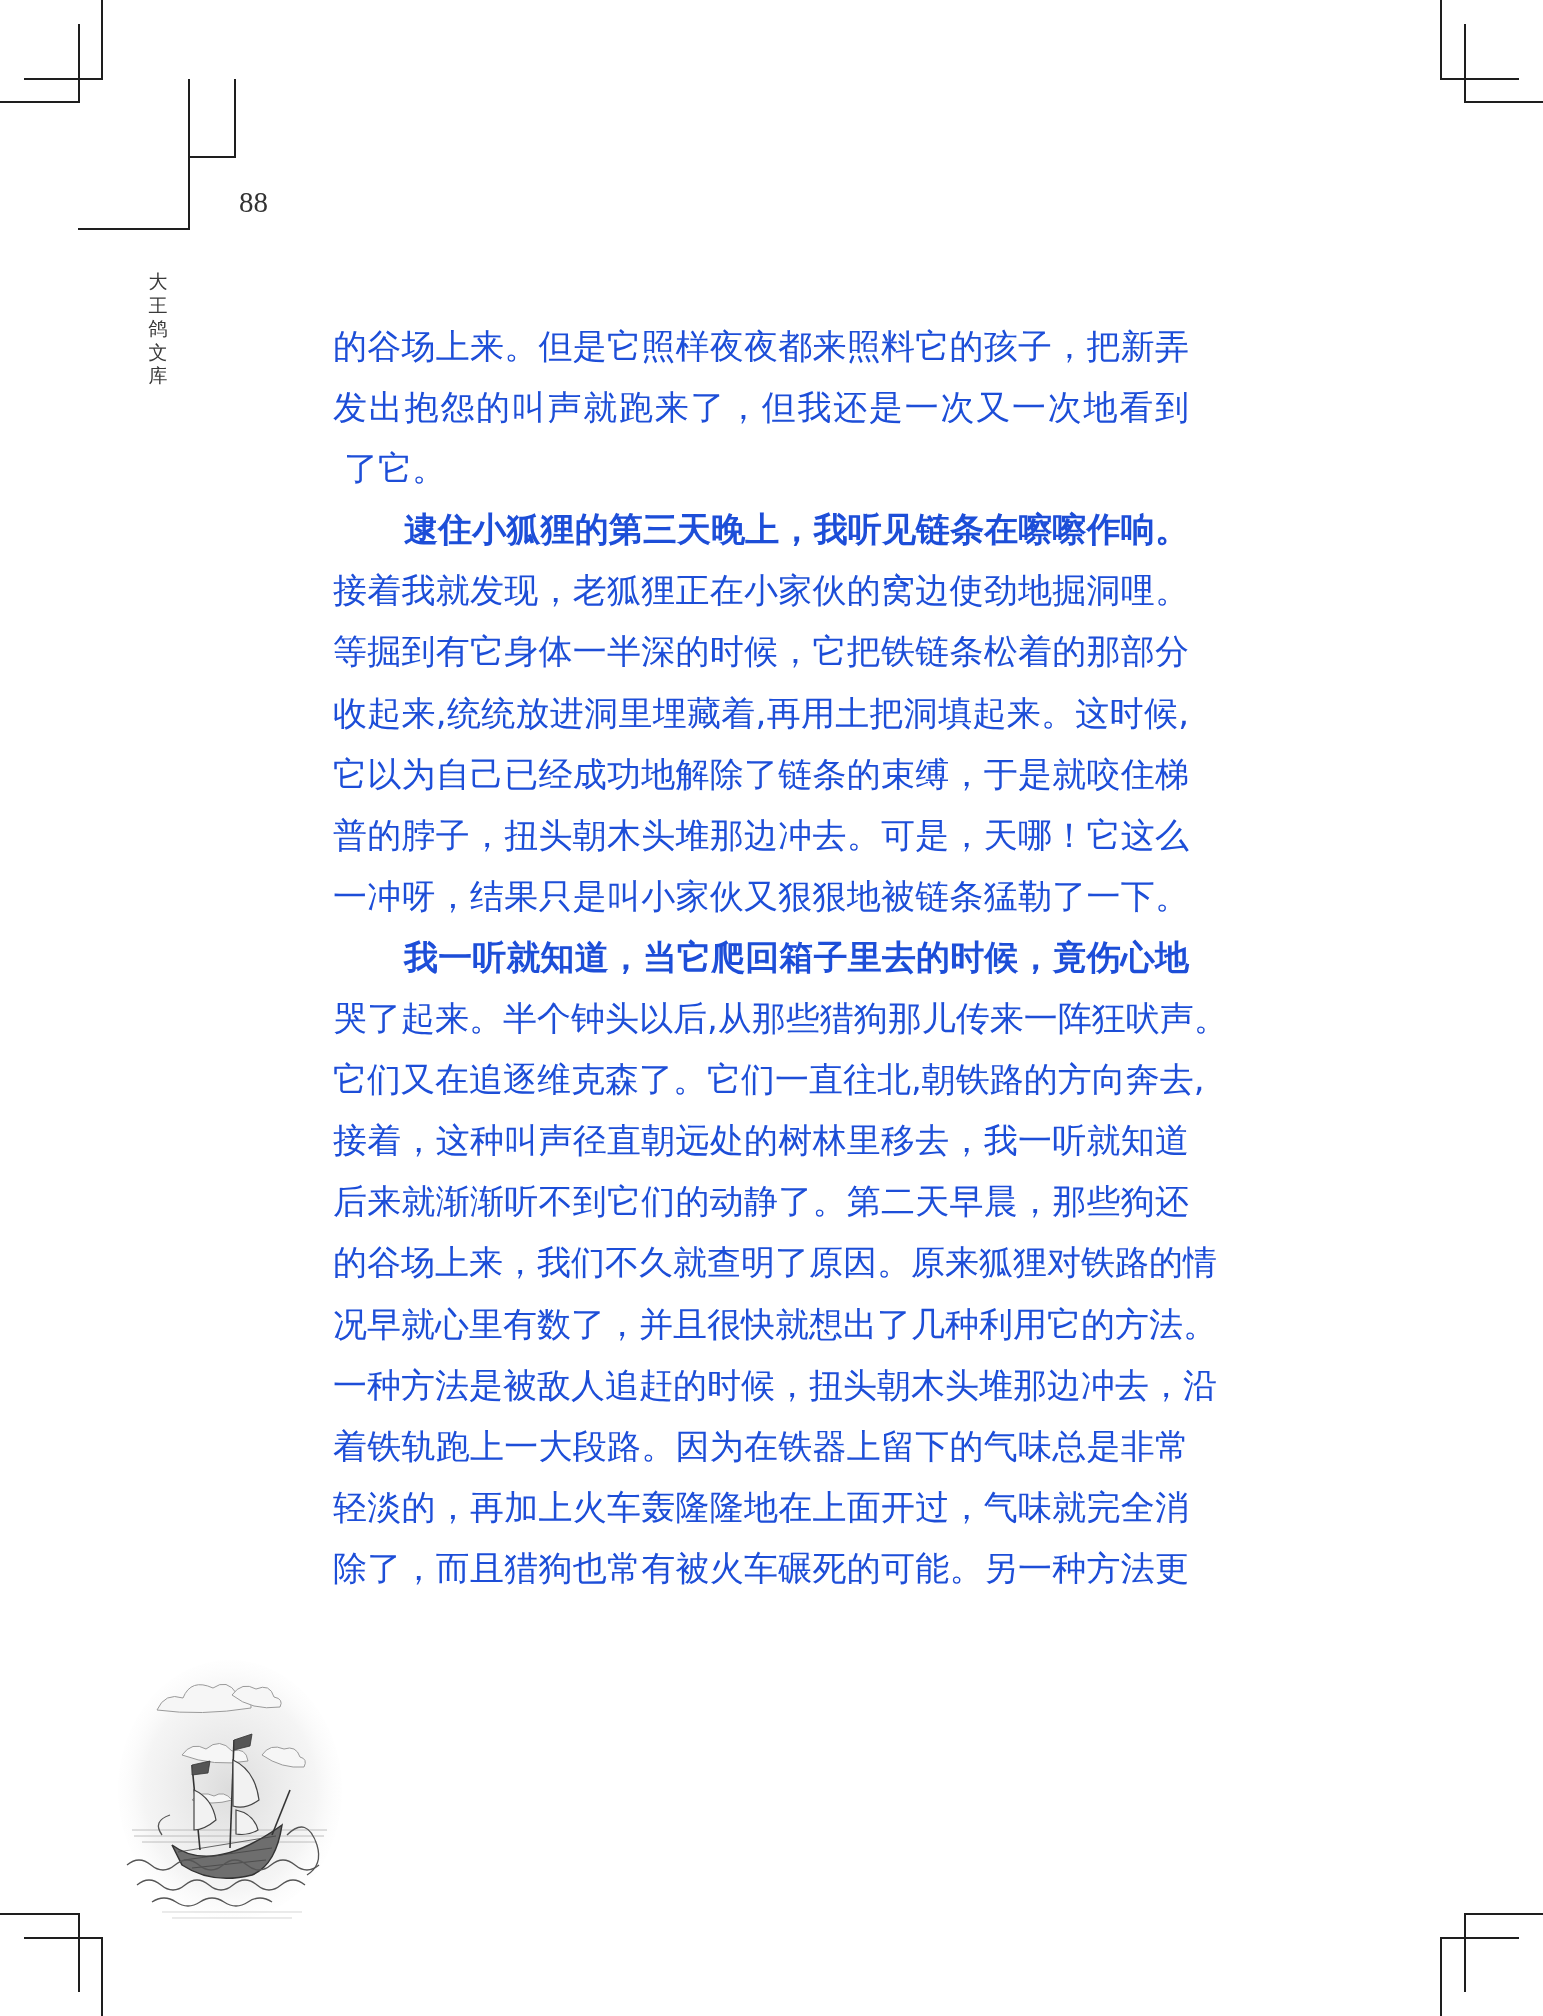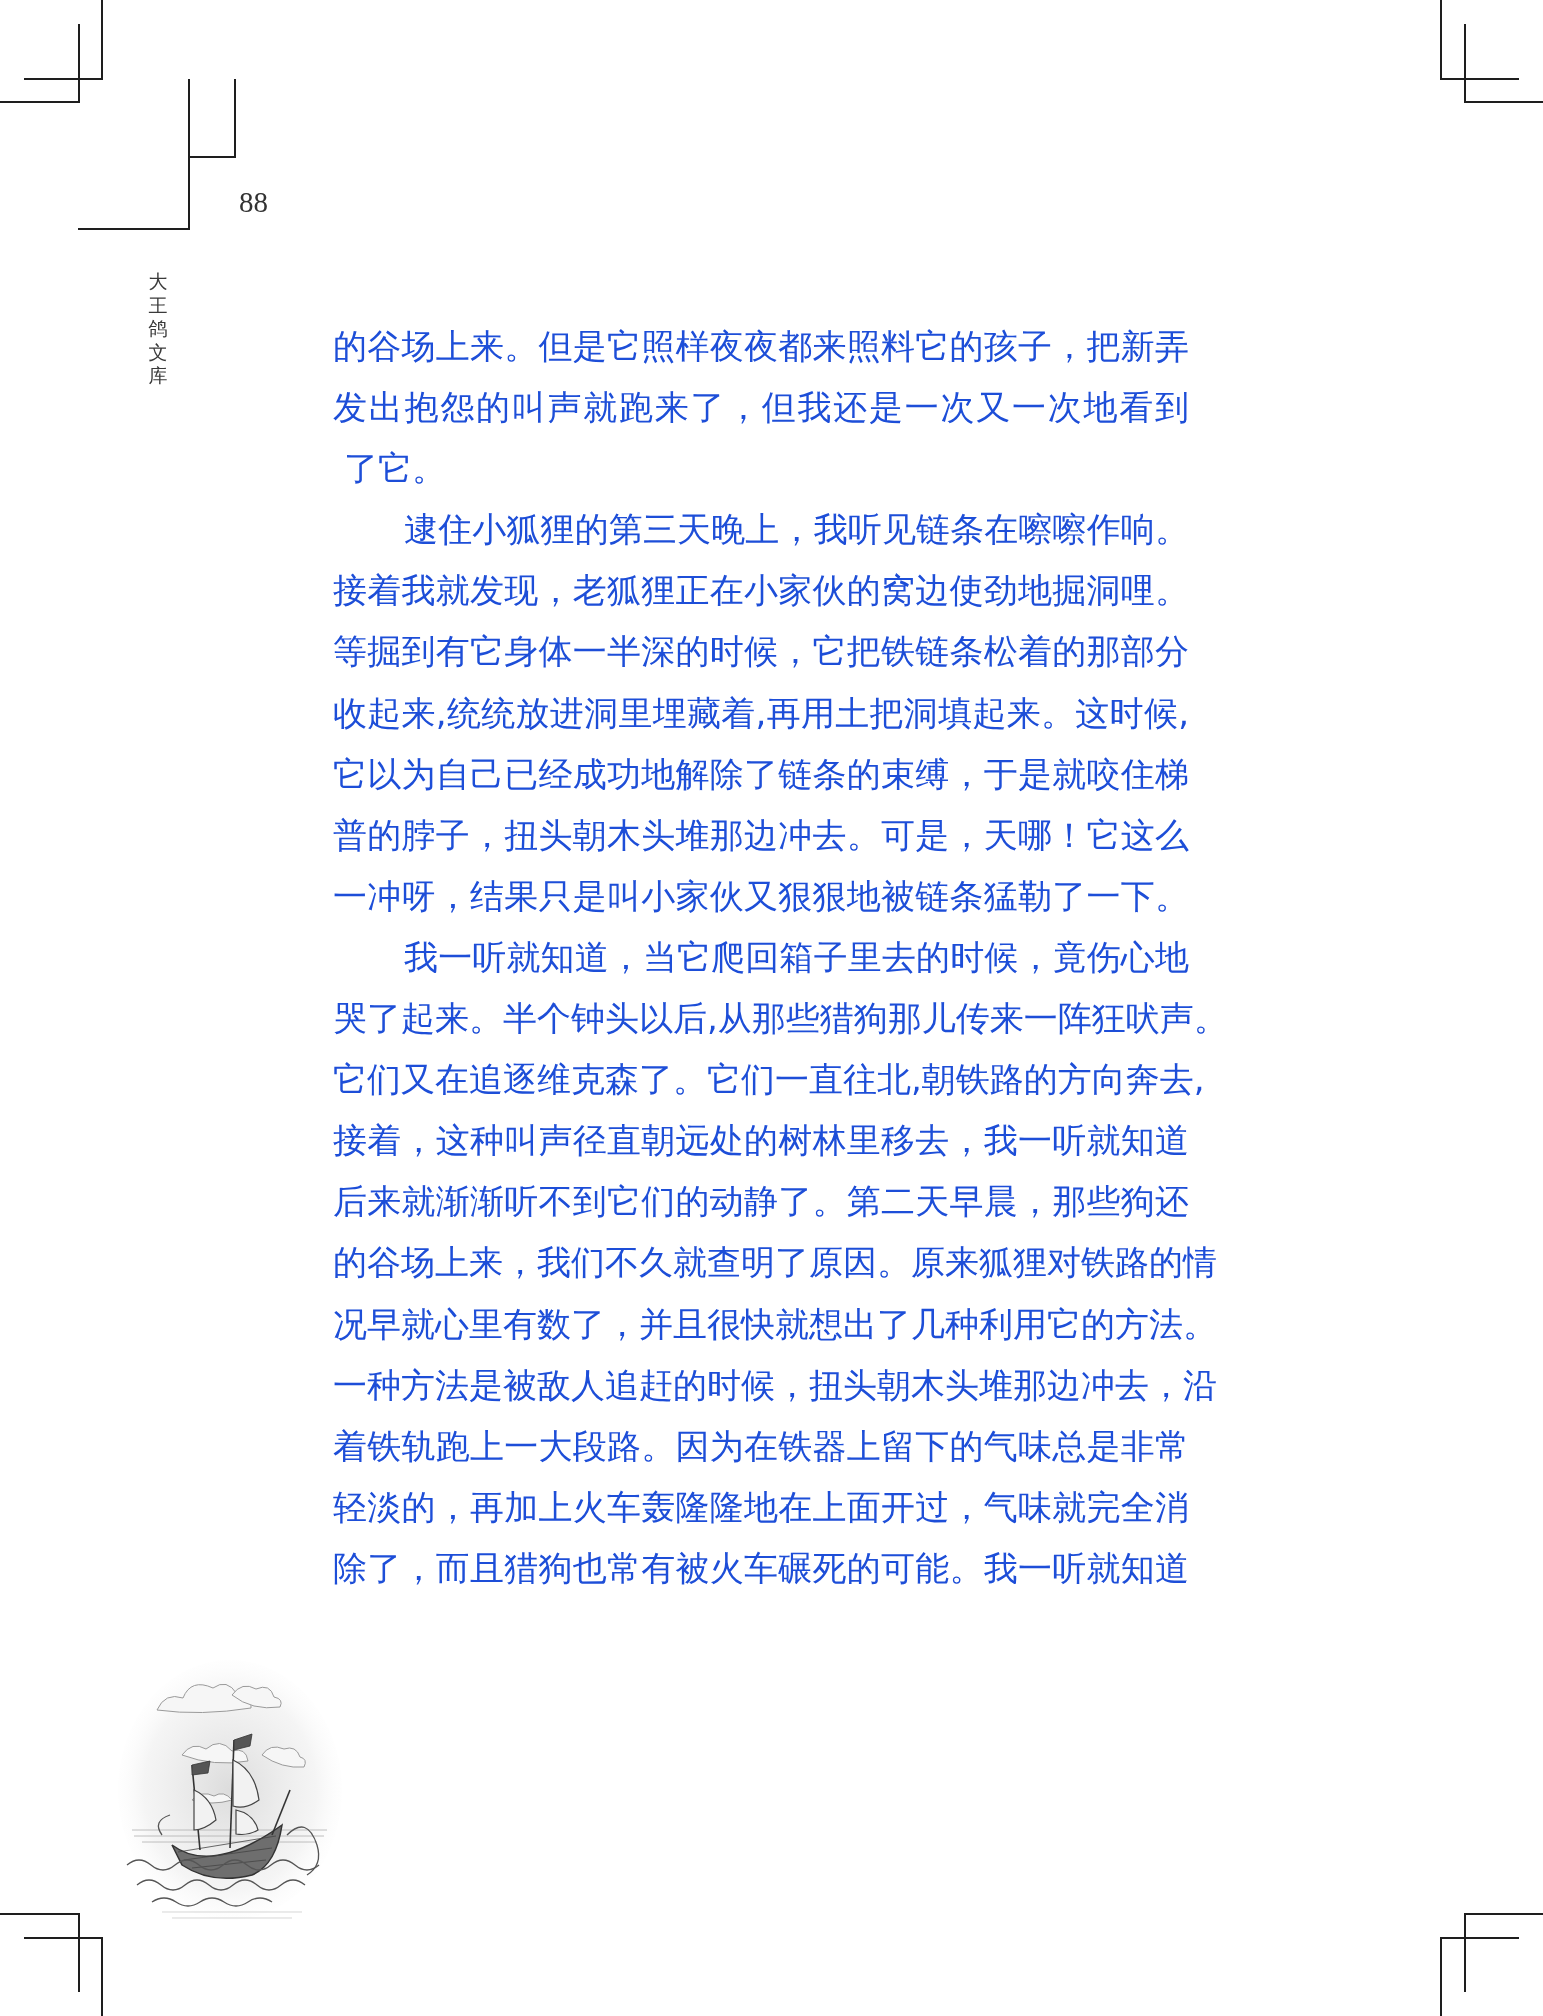--- a/index.html
+++ b/index.html
@@ -56,21 +56,21 @@
       display: block;
       height: 61.1px;
       line-height: 61.1px;
       font-size: 34px;
       white-space: nowrap;
       color: #1d4ed8;
       text-align: justify;
       text-align-last: justify;
       overflow: visible;
     }
-    .text-line.indent { padding-left: 71px; }
+    .text-line.indent { padding-left: 71px; font-weight: bold; }
     .text-line.last { text-align-last: left; margin-left: 11px; }
 
     .illustration {
       position: absolute;
       left: 112px;
       top: 1640px;
       width: 232px;
       height: 285px;
     }
   </style>
@@ -126,21 +126,21 @@
   <span class="text-line indent">我一听就知道，当它爬回箱子里去的时候，竟伤心地</span>
   <span class="text-line">哭了起来。半个钟头以后,从那些猎狗那儿传来一阵狂吠声。</span>
   <span class="text-line">它们又在追逐维克森了。它们一直往北,朝铁路的方向奔去,</span>
   <span class="text-line">接着，这种叫声径直朝远处的树林里移去，我一听就知道</span>
   <span class="text-line">后来就渐渐听不到它们的动静了。第二天早晨，那些狗还</span>
   <span class="text-line">的谷场上来，我们不久就查明了原因。原来狐狸对铁路的情</span>
   <span class="text-line">况早就心里有数了，并且很快就想出了几种利用它的方法。</span>
   <span class="text-line">一种方法是被敌人追赶的时候，扭头朝木头堆那边冲去，沿</span>
   <span class="text-line">着铁轨跑上一大段路。因为在铁器上留下的气味总是非常</span>
   <span class="text-line">轻淡的，再加上火车轰隆隆地在上面开过，气味就完全消</span>
-  <span class="text-line">除了，而且猎狗也常有被火车碾死的可能。我一听就知道</span>
+  <span class="text-line">除了，而且猎狗也常有被火车碾死的可能。另一种方法更</span>
 </div>
 
 <div class="illustration">
   <svg width="232" height="285" viewBox="0 0 232 285">
     <defs>
       <radialGradient id="fade" cx="50%" cy="50%" r="55%">
         <stop offset="0%" stop-color="#d8d8d8" stop-opacity="0.9"></stop>
         <stop offset="70%" stop-color="#eeeeee" stop-opacity="0.6"></stop>
         <stop offset="100%" stop-color="#ffffff" stop-opacity="0"></stop>
       </radialGradient>

